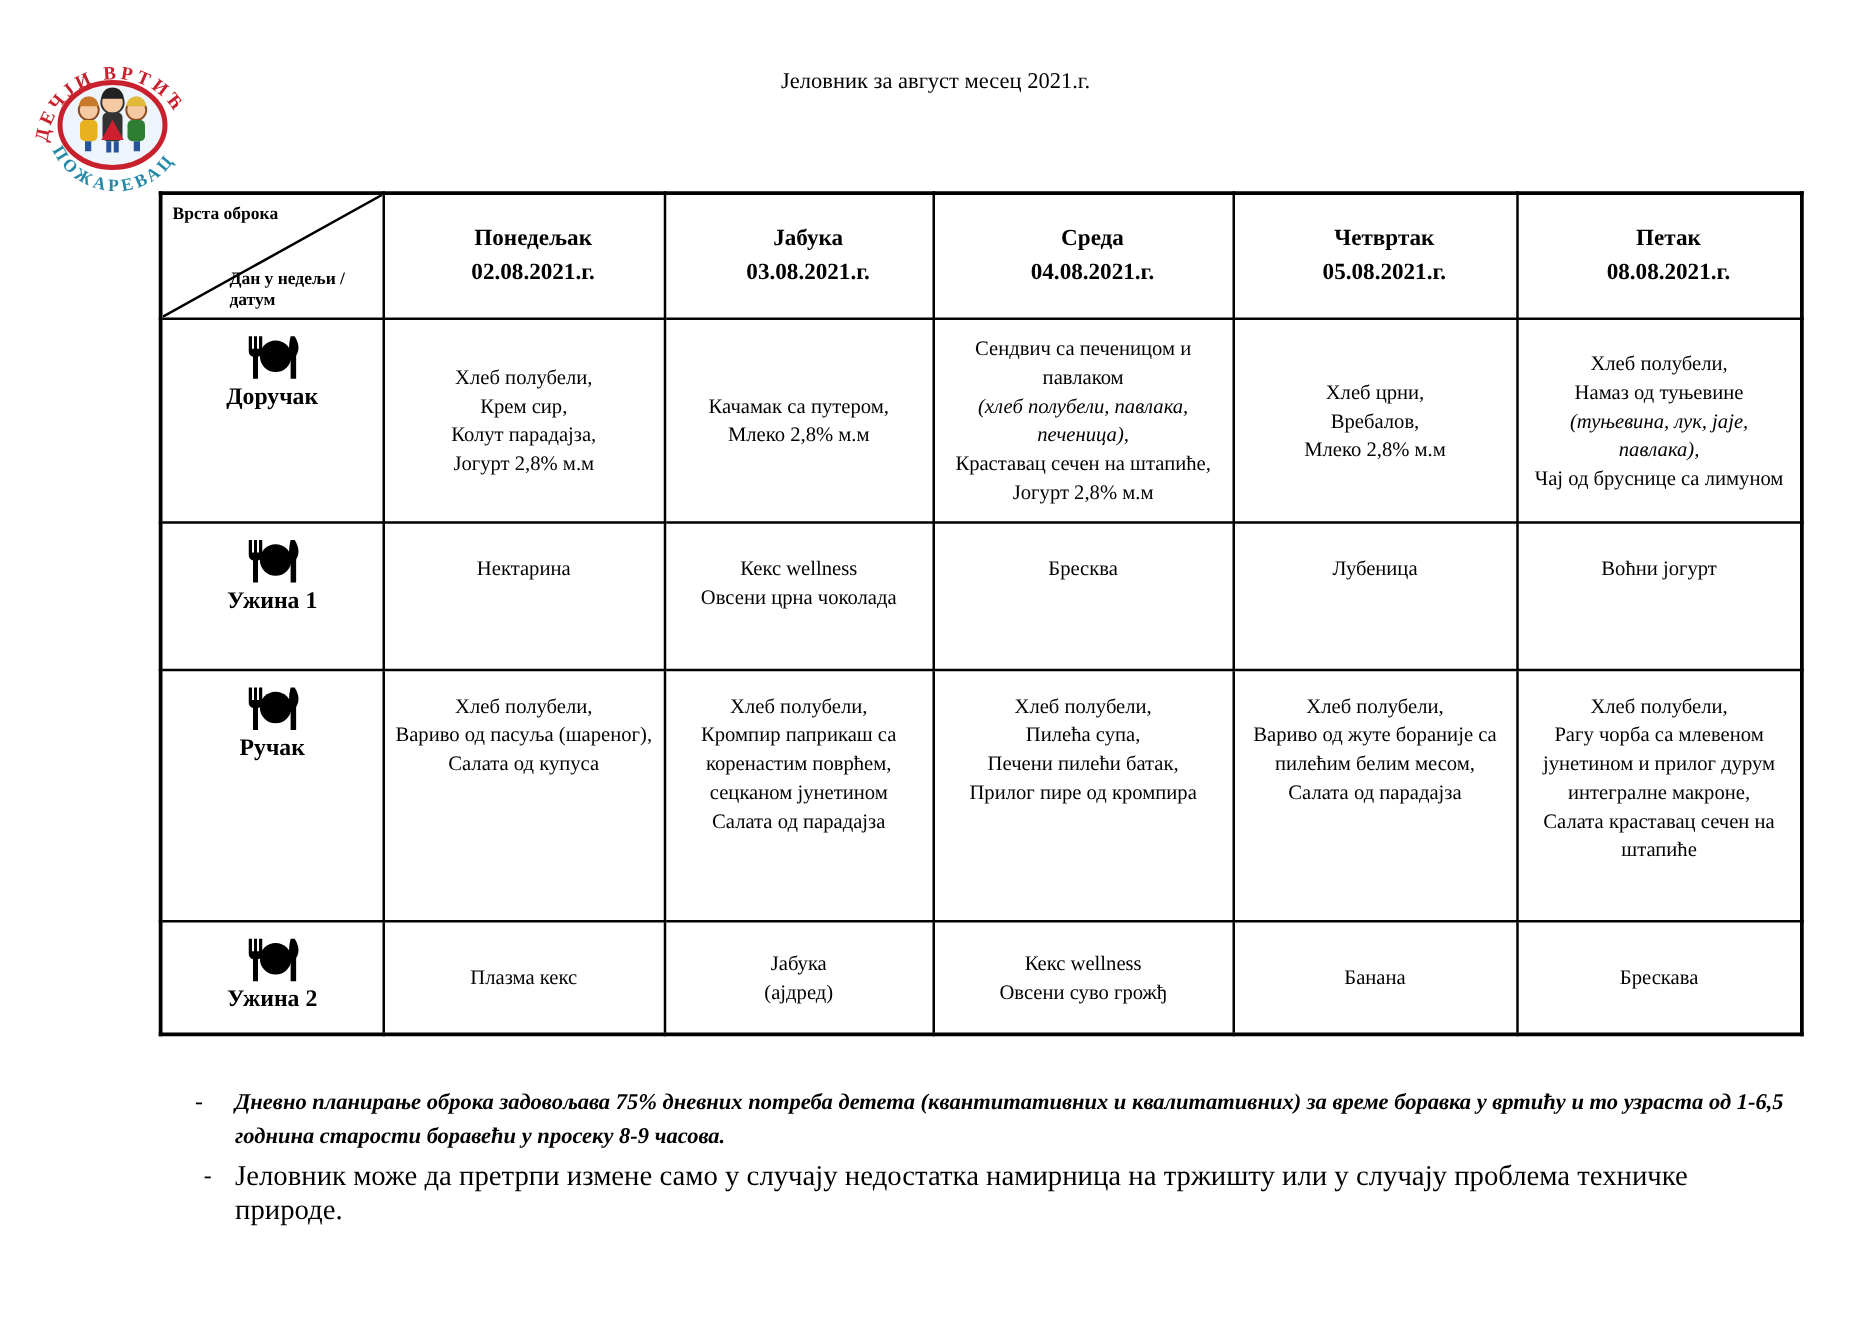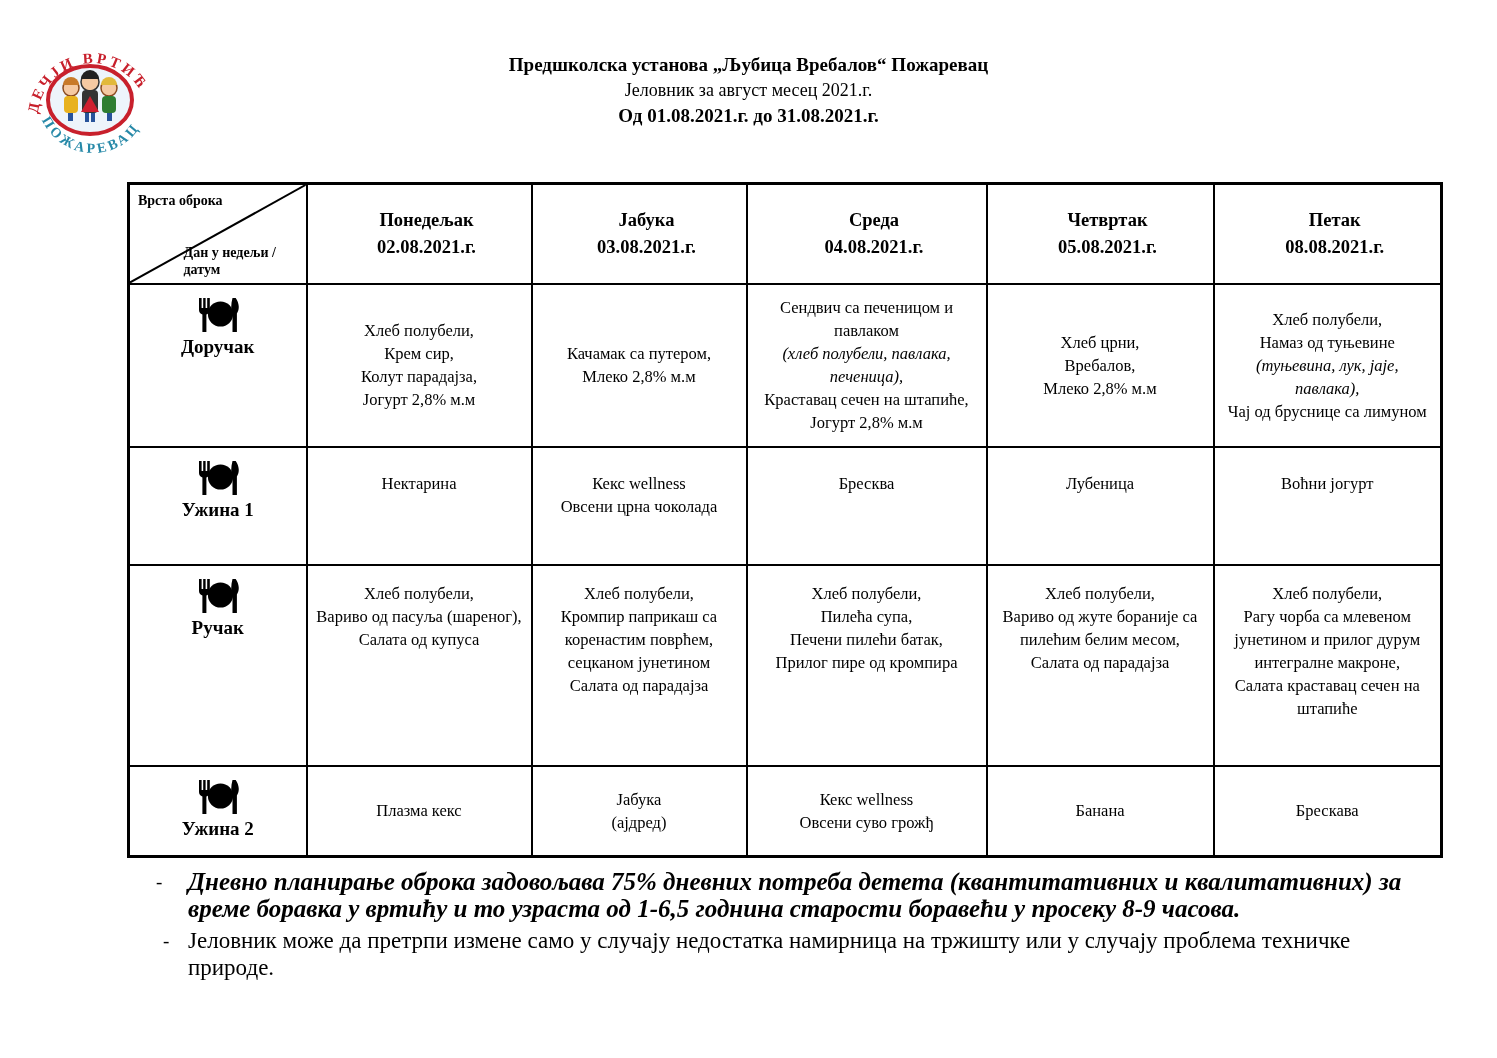--- a/index.html
+++ b/index.html
@@ -13,21 +13,21 @@
   .logo{position:absolute;left:24px;top:28px;width:132px;height:132px;}
 
   
   .titles{position:absolute;top:52px;left:0;width:100%;text-align:center;}
   .t1{font-weight:bold;font-size:19px;line-height:26px;}
   .t2{font-size:18px;line-height:25px;}
   .t3{font-weight:bold;font-size:19px;line-height:25px;}
 
   
   table.menu{
-    position:absolute;left:127px;top:182px;width:1313px;
+    position:absolute;left:127px;top:153px;width:1313px;
     border-collapse:collapse;table-layout:fixed;border:3px solid #000;
   }
   table.menu th,table.menu td{border:2px solid #000;overflow:hidden;}
   thead tr{height:100px;}
   tbody tr:nth-child(1){height:163px;}
   tbody tr:nth-child(2){height:118px;}
   tbody tr:nth-child(3){height:201px;}
   tbody tr:nth-child(4){height:91px;}
 
   .dayhead{font-weight:bold;font-size:18.5px;line-height:27px;text-align:center;vertical-align:middle;padding-left:16px;}
@@ -45,21 +45,21 @@
   .v-mid{vertical-align:middle;}
   .v-top24{vertical-align:top;padding-top:24px;}
   .v-top16{vertical-align:top;padding-top:16px;}
   .item.it{font-style:italic;}
 
   
   .notes{position:absolute;left:150px;top:868px;width:1290px;}
   .note{display:flex;align-items:flex-start;}
   .note .dash{flex:0 0 38px;font-size:19px;line-height:27px;padding-left:6px;box-sizing:border-box;}
   .note .text{flex:1 1 auto;}
-  .note1 .text{font-weight:bold;font-style:italic;font-size:25px;line-height:27px;}
+  .note1 .text{font-weight:bold;font-style:italic;font-size:18px;line-height:27px;}
   .note2{margin-top:5px;}
   .note2 .dash{padding-left:13px;}
   .note2 .text{font-size:23px;line-height:27px;}
 </style>
 </head>
 <body>
 
 <div class="page">
 
   <div class="logo">
@@ -88,23 +88,21 @@
       <text font-size="15" font-weight="bold" letter-spacing="3" fill="#c8202c" font-family="Liberation Serif, serif">
         <textPath href="#arc-top" xlink:href="#arc-top">ДЕЧЈИ ВРТИЋ</textPath>
       </text>
       <text font-size="14" font-weight="bold" letter-spacing="3" fill="#2789a8" font-family="Liberation Serif, serif">
         <textPath href="#arc-bot" xlink:href="#arc-bot">ПОЖАРЕВАЦ</textPath>
       </text>
     </svg>
   </div>
 
   <div class="titles">
-    <div class="t1">Предшколска установа „Љубица Вребалов“ Пожаревац</div>
     <div class="t2">Јеловник за август месец 2021.г.</div>
-    <div class="t3">Од 01.08.2021.г. до 31.08.2021.г.</div>
   </div>
 
   <table class="menu">
     <colgroup>
       <col style="width:178px">
         <col style="width:225px">
         <col style="width:215px">
       <col style="width:240px">
         <col style="width:227px">
         <col style="width:228px">

